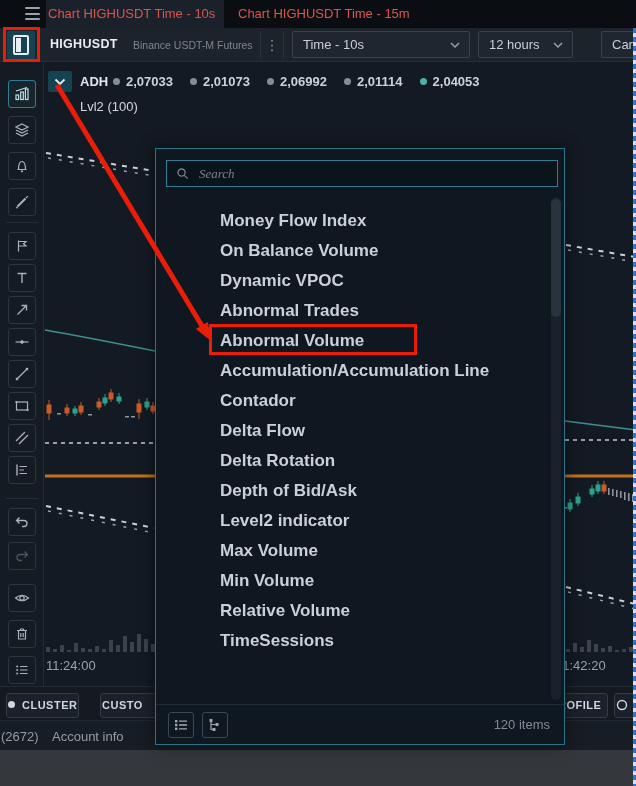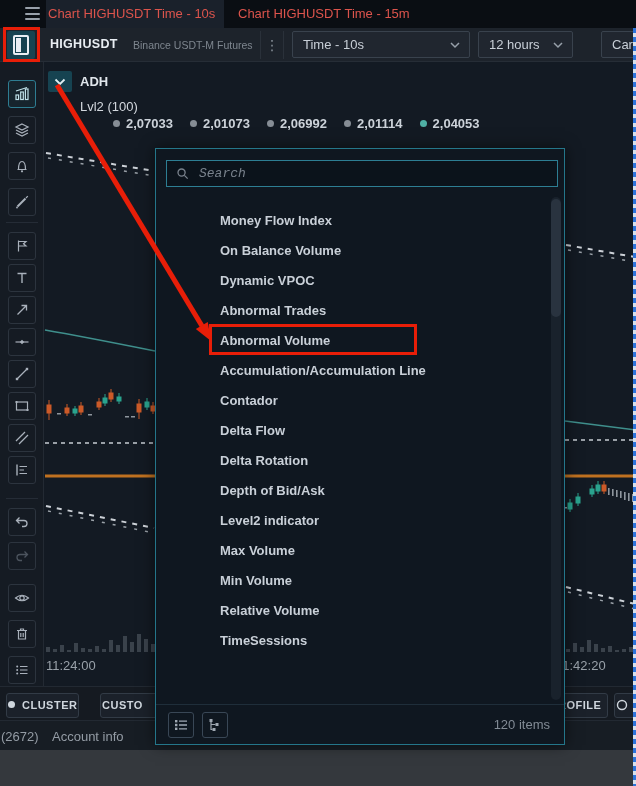--- a/index.html
+++ b/index.html
@@ -33,45 +33,45 @@
   
   .sidebar { position:absolute; left:0; top:62px; width:44px; height:624px; background:#151b23; border-right:1px solid #232a33; }
   .sb-btn { position:absolute; left:8px; width:28px; height:28px; border:1px solid #2c343e; border-radius:3px; background:transparent; display:flex; align-items:center; justify-content:center; }
   .sb-btn.active { border-color:#2e7d92; background:#16242d; }
   .sb-div { position:absolute; left:6px; width:32px; height:1px; background:#252c36; }
 
   
   .adh-chevron { position:absolute; left:48px; top:71px; width:24px; height:21px; background:#164351; border-radius:2px; display:flex; align-items:center; justify-content:center; z-index:6; }
   .legend-name { position:absolute; left:80px; top:74px; font-size:13px; font-weight:bold; color:#e0e6eb; z-index:6; }
   .legend-vals { position:absolute; left:113px; top:74px; display:flex; gap:17px; z-index:6; }
-  .legend-item { display:flex; align-items:center; gap:6px; font-size:13px; font-weight:600; color:#ccd2d9;margin-top:42px; }
+  .legend-item { display:flex; align-items:center; gap:6px; font-size:13px; font-weight:600; color:#ccd2d9; }
   .legend-item .dot { width:7px; height:7px; border-radius:50%; background:#868d95; display:inline-block; }
   .legend-sub { position:absolute; left:80px; top:99px; font-size:13px; color:#d3d8de; z-index:6; }
 
   .chart-svg { position:absolute; left:0; top:0; z-index:5; }
   .time-label { position:absolute; top:658px; font-size:13px; color:#99a1a9; z-index:5; }
   .time-left { left:46px; } .time-right { left:556px; }
 
   
   .bottombar { position:absolute; left:0; top:686px; width:636px; height:34px; background:#151a21; border-top:1px solid #222932; }
   .bb-btn { position:absolute; top:6px; height:25px; border:1px solid #323b46; border-radius:3px; background:#1b212a; color:#cfd6dd; font-size:11px; font-weight:bold; letter-spacing:.5px; line-height:23px; padding:0 1px; white-space:nowrap; overflow:hidden; }
   .bb-btn .bdot { display:inline-block; width:7px; height:7px; border-radius:50%; background:#cfd6dd; margin-right:7px; vertical-align:1px; }
   .statusbar { position:absolute; left:0; top:720px; width:636px; height:30px; background:#171d24; border-top:1px solid #222932; color:#949ca5; font-size:13px; }
   .statusbar .s1 { position:absolute; left:1px; top:8px; }
   .statusbar .s2 { position:absolute; left:52px; top:8px; }
   .grayfoot { position:absolute; left:0; top:750px; width:636px; height:36px; background:#34383d; }
 
   
   .modal { position:absolute; left:155px; top:148px; width:410px; height:597px; background:#0f1720; border:1px solid #24768a; z-index:20; box-shadow:0 0 14px rgba(0,0,0,.55); }
   .search-box { position:absolute; left:10px; top:11px; width:392px; height:27px; background:#0b131b; border:1px solid #2d7e93; display:flex; align-items:center; }
   .search-box svg { margin-left:8px; flex:0 0 auto; }
-  .search-box input { flex:1; background:transparent; border:none; outline:none; color:#c9d0d8; font-size:13px; font-style:italic; padding-left:9px; font-family:Liberation Mono, monospace; }
+  .search-box input { flex:1; background:transparent; border:none; outline:none; color:#c9d0d8; font-size:13px; font-style:italic; padding-left:9px; font-family:Liberation Serif, serif; }
   .search-box input::placeholder { color:#79828c; font-style:italic; }
   .mlist { position:absolute; left:0; top:57px; width:394px; }
-  .mitem { height:30px; line-height:30px; padding-left:64px; font-size:13px; font-weight:600; color:#c9d0d8; cursor:default; }
+  .mitem { height:30px; line-height:30px; padding-left:64px; font-size:17px; font-weight:600; color:#c9d0d8; cursor:default; }
   .mscroll { position:absolute; right:3px; top:48px; bottom:44px; width:10px; background:#19222c; border-radius:5px; }
   .mscroll .thumb { position:absolute; left:0; top:2px; width:10px; height:118px; background:#29333f; border-radius:5px; }
   .mfooter { position:absolute; left:0; right:0; bottom:0; height:40px; border-top:1px solid #1f2e3a; }
   .mf-btn { position:absolute; top:7px; width:26px; height:26px; border:1px solid #394756; border-radius:3px; display:flex; align-items:center; justify-content:center; }
   .mf-btn.b1 { left:12px; } .mf-btn.b2 { left:46px; }
   .mf-count { position:absolute; right:14px; top:12px; font-size:13px; color:#828b95; }
 
   
   .red-rect { position:absolute; border:3px solid #e81e08; z-index:30; pointer-events:none; }
   .rr1 { left:3px; top:27px; width:37px; height:35px; }

